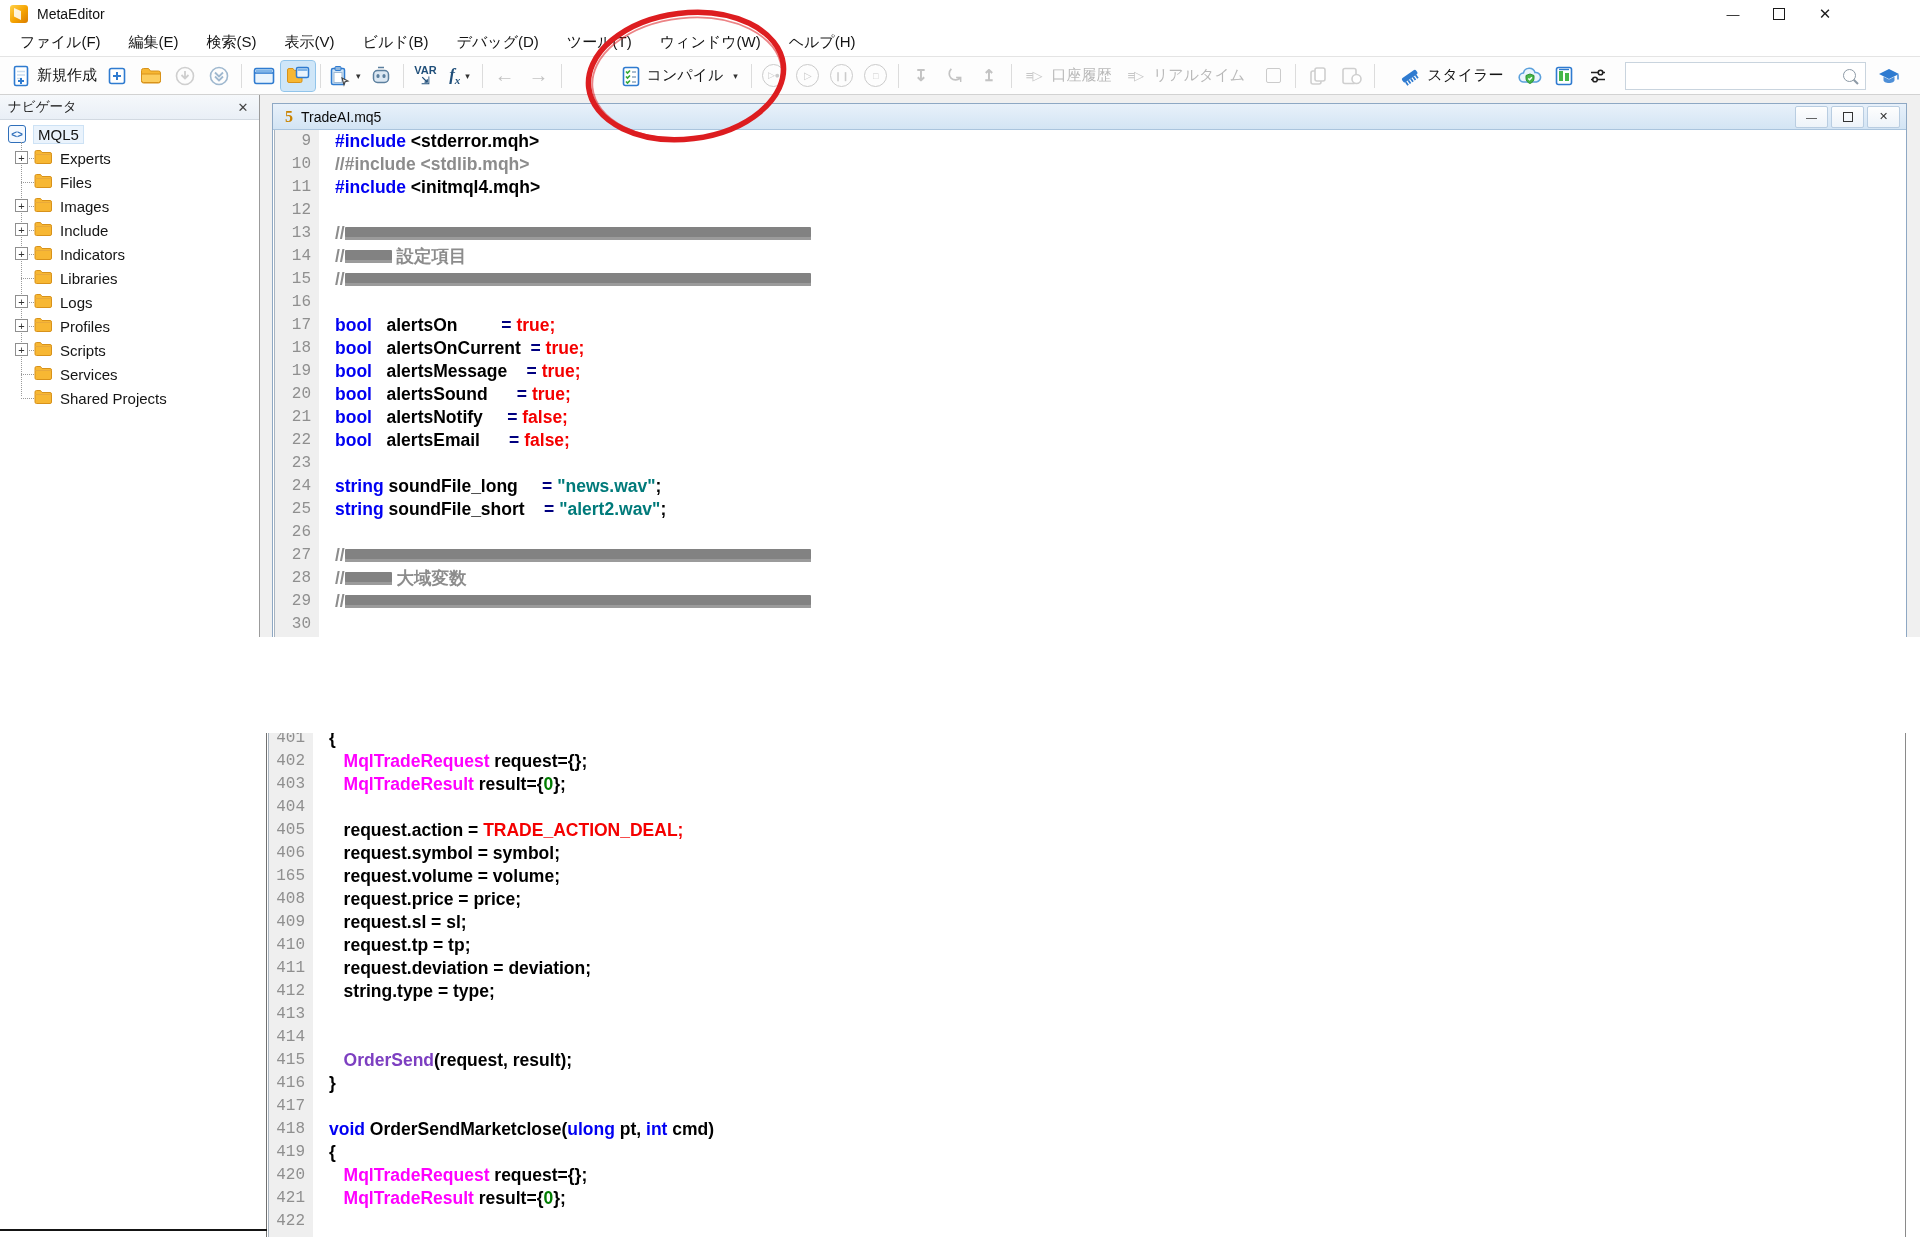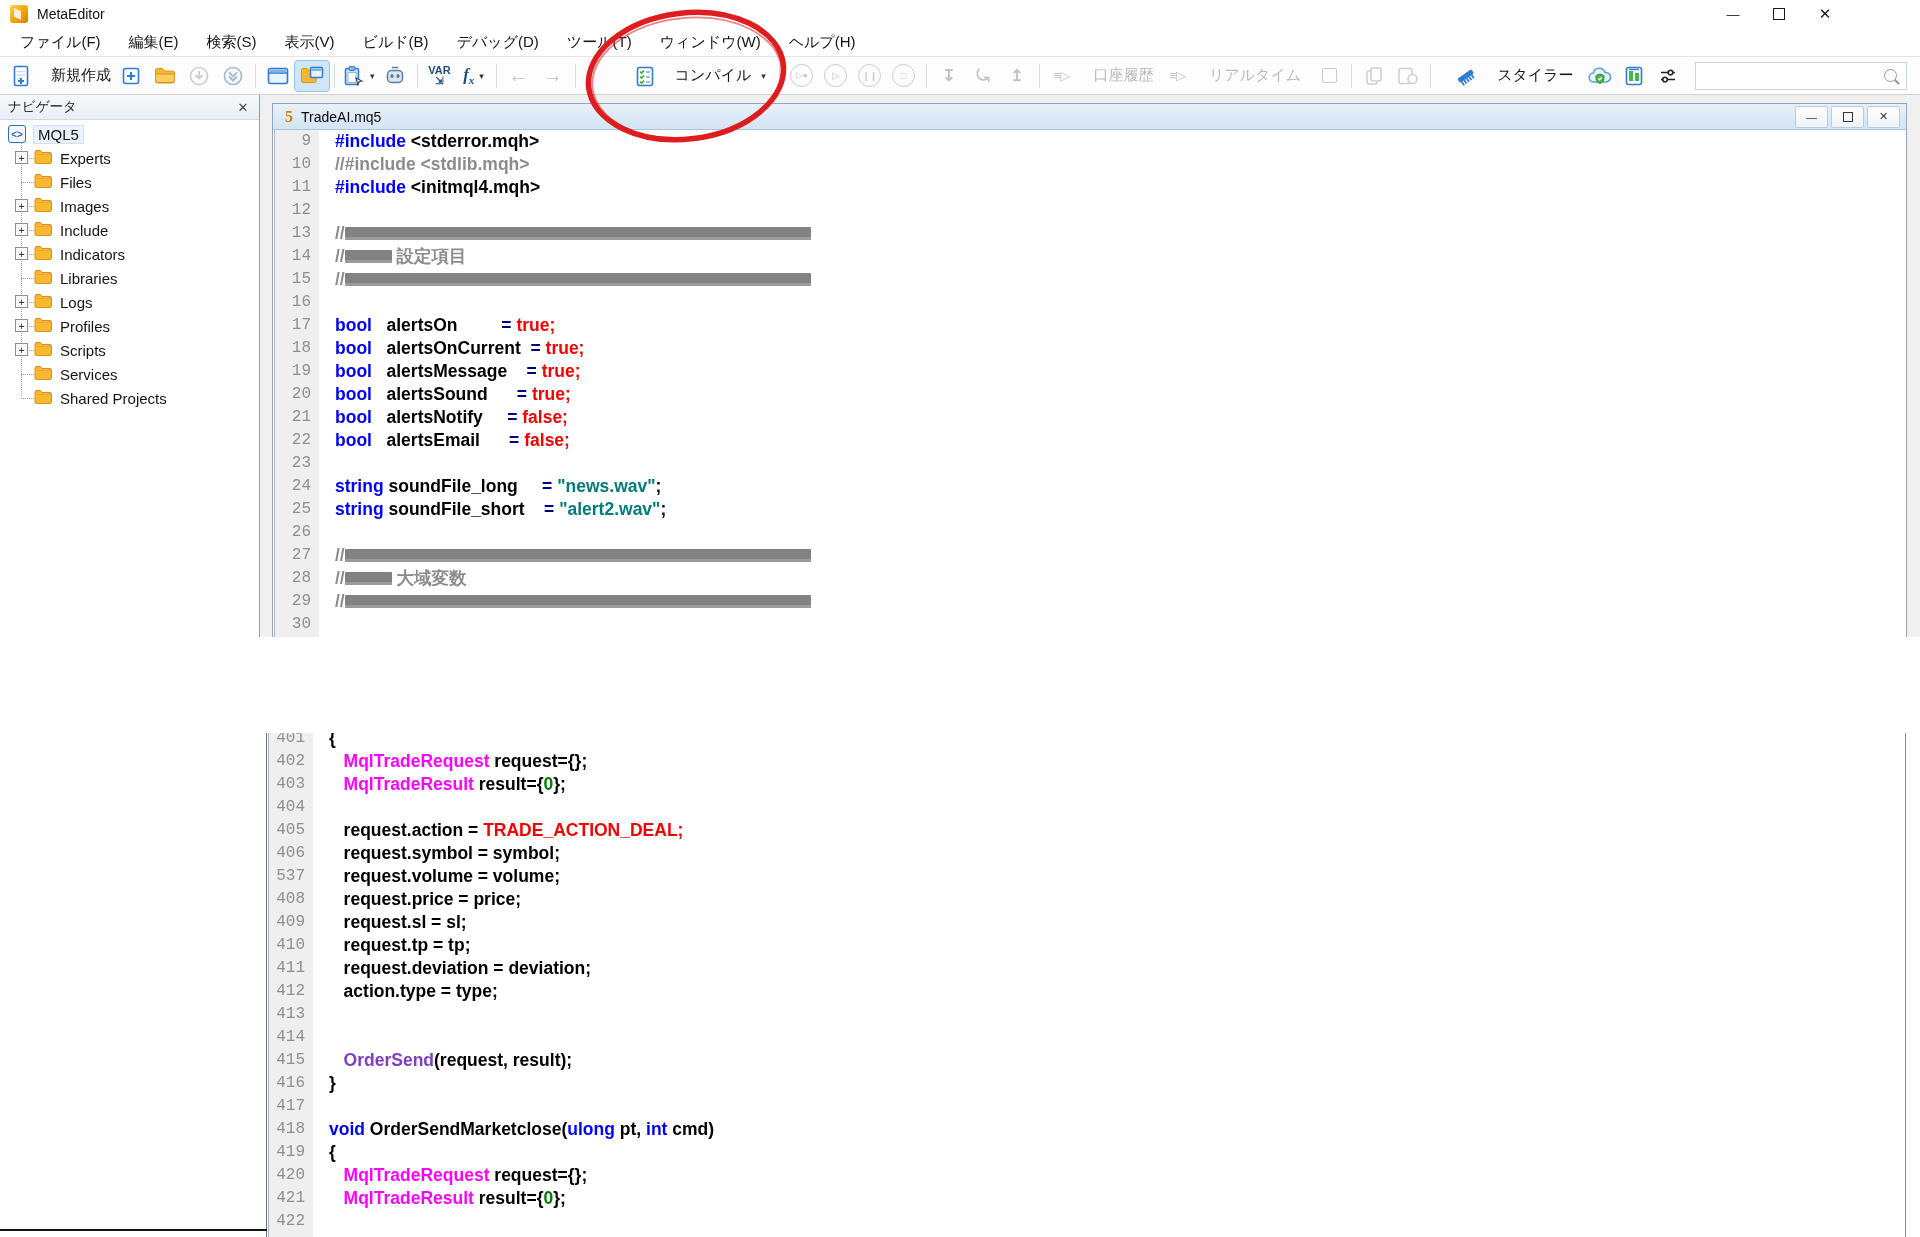--- a/index.html
+++ b/index.html
@@ -20,21 +20,21 @@
   .wbtn{width:46px;height:28px;display:flex;align-items:center;justify-content:center;color:#1a1a1a;font-size:13px;}
   .wbtn .maxbox{width:10px;height:10px;border:1.3px solid #1a1a1a;display:block;}
   
   .menubar{position:absolute;left:0;top:28px;width:1920px;height:28px;background:#ffffff;display:flex;align-items:center;padding-left:6px;box-sizing:border-box;}
   .menu-item{padding:0 14px;font-size:15px;color:#141414;line-height:28px;}
   
   .toolbar{position:absolute;left:0;top:56px;width:1920px;height:39px;background:#fdfdfd;
     border-top:1px solid #e4e4e4;border-bottom:1px solid #d2d2d2;box-sizing:border-box;
     display:flex;align-items:center;padding:0 8px;}
   .tbtn{height:30px;min-width:28px;display:flex;align-items:center;justify-content:center;border-radius:3px;padding:0 3px;position:relative;flex:0 0 auto;}
-  .tbtn .lbl{font-size:15px;color:#141414;margin-left:20px;white-space:nowrap;text-align:center;}
+  .tbtn .lbl{font-size:15px;color:#141414;margin-left:6px;white-space:nowrap;text-align:center;}
   .tbtn.disabled .lbl{color:#b9b9b9;}
   .tbtn.active{background:#cfe6f8;outline:1px solid #91c4ea;}
   .caret{font-size:9px;color:#333;margin-left:5px;}
   .tsep{width:1px;height:24px;background:#dcdcdc;margin:0 5px;flex:0 0 auto;}
   .tspacer{flex:1 1 auto;}
   
   .circ{width:21px;height:21px;border:1.6px solid #cbcbcb;border-radius:50%;display:flex;align-items:center;justify-content:center;color:#cbcbcb;font-size:9px;}
   .stepico{color:#c3c3c3;font-size:16px;font-weight:bold;}
   .grytxtico{color:#c6c6c6;font-size:13px;letter-spacing:-1px;margin-right:4px;white-space:nowrap;}
   .search-wrap{width:256px;height:26px;border:1px solid #c9d4de;background:#fff;display:flex;align-items:center;margin:0 6px 0 10px;}
@@ -549,42 +549,42 @@
         </div>
         <div class="cl">
           <span class="cln">405</span>
           <span class="clc"><span class="c-pl">   request.action = </span><span class="c-val">TRADE_ACTION_DEAL;</span></span>
         </div>
         <div class="cl">
           <span class="cln">406</span>
           <span class="clc"><span class="c-pl">   request.symbol = symbol;</span></span>
         </div>
         <div class="cl">
-          <span class="cln">537</span>
+          <span class="cln">165</span>
           <span class="clc"><span class="c-pl">   request.volume = volume;</span></span>
         </div>
         <div class="cl">
           <span class="cln">408</span>
           <span class="clc"><span class="c-pl">   request.price = price;</span></span>
         </div>
         <div class="cl">
           <span class="cln">409</span>
           <span class="clc"><span class="c-pl">   request.sl = sl;</span></span>
         </div>
         <div class="cl">
           <span class="cln">410</span>
           <span class="clc"><span class="c-pl">   request.tp = tp;</span></span>
         </div>
         <div class="cl">
           <span class="cln">411</span>
           <span class="clc"><span class="c-pl">   request.deviation = deviation;</span></span>
         </div>
         <div class="cl">
           <span class="cln">412</span>
-          <span class="clc"><span class="c-pl">   action.type = type;</span></span>
+          <span class="clc"><span class="c-pl">   string.type = type;</span></span>
         </div>
         <div class="cl">
           <span class="cln">413</span>
         </div>
         <div class="cl">
           <span class="cln">414</span>
           <span class="clc"></span>
         </div>
         <div class="cl">
           <span class="cln">415</span>

